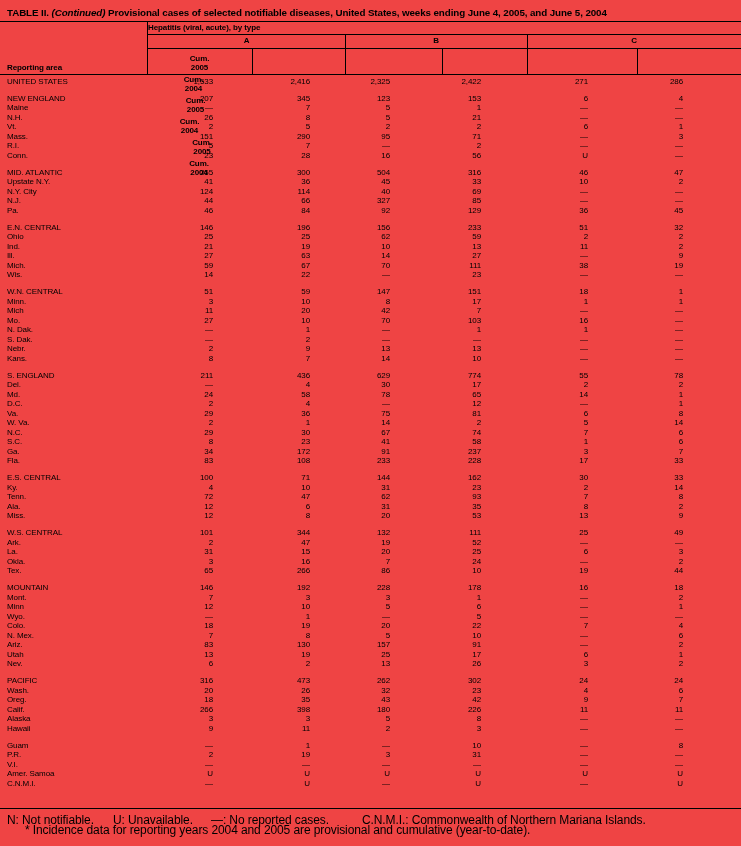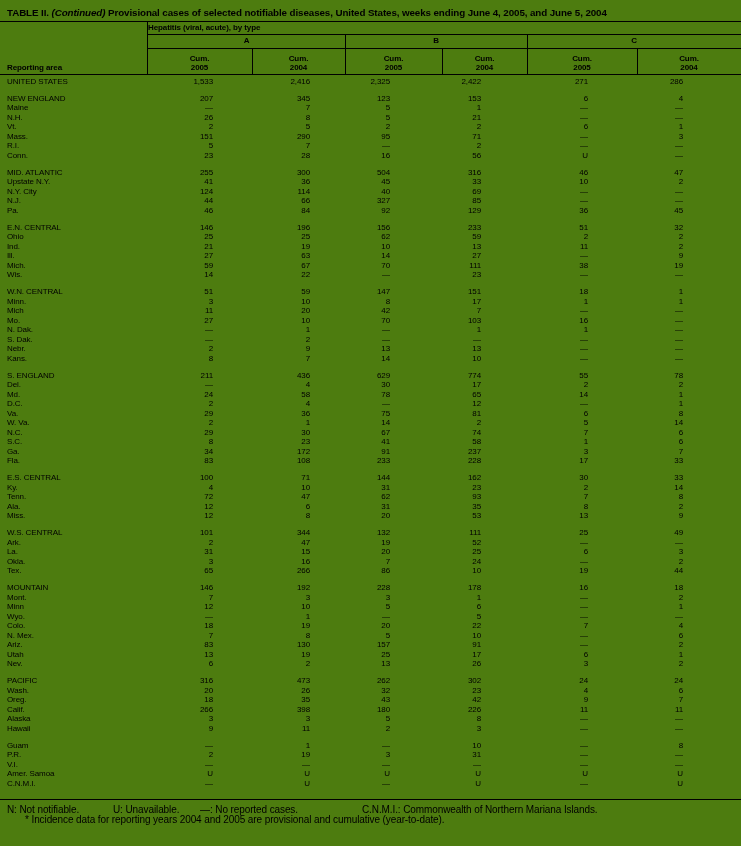--- a/index.html
+++ b/index.html
@@ -6,21 +6,21 @@
   body {
     background:#fff;
     font-family:"Liberation Sans","DejaVu Sans",sans-serif;
     color:#000;
     -webkit-font-smoothing:antialiased;
   }
   .page {
     position:relative;
     width:741px;
     height:846px;
-    background:#4d7c0f;
+    background:#ef4444;
     overflow:hidden;
   }
   
   .title {
     padding:7px 4px 0 7px;
     font-size:9.8px;
     line-height:11.5px;
     font-weight:bold;
     letter-spacing:-0.1px;
   }
@@ -54,20 +54,21 @@
     position:absolute; left:148px; top:14px; width:593px; height:12px;
     display:flex; border-bottom:1px solid #000;
   }
   .subgroup { text-align:center; }
   .sg-a { width:197px; }
   .sg-b { width:182px; }
   .sg-c { width:214px; }
   .colheads {
     position:absolute; left:147px; top:30px; width:594px;
     display:flex;
+    flex-direction:column;
   }
   .colhead { text-align:center; line-height:9.5px; padding-top:2px; }
   .ch-1 { width:105px; } .ch-2 { width:93px; } .ch-3 { width:97px; }
   .ch-4 { width:85px;  } .ch-5 { width:110px;} .ch-6 { width:104px;}
   .reporting-area { position:absolute; left:7px; bottom:2px; }
   
   .tbody { padding-top:2px; font-size:8px; letter-spacing:-0.1px; }
   .row { display:flex; height:9.5px; line-height:9.3px; }
   .row.gap { margin-top:7.5px; }
   .row-label {
@@ -79,30 +80,30 @@
   }
   .cell:nth-child(2) { width:105px; padding-right:39px; }
   .cell:nth-child(3) { width:93px;  padding-right:35px; }
   .cell:nth-child(4) { width:97px;  padding-right:52px; }
   .cell:nth-child(5) { width:85px;  padding-right:46px; }
   .cell:nth-child(6) { width:110px; padding-right:49px; }
   .cell:nth-child(7) { width:104px; padding-right:58px; }
   
   .tfoot {
     position:relative;
-    margin-top:11px;
+    margin-top:20px;
     border-top:1.2px solid #000;
     height:34px;
-    font-size:10px;
+    font-size:12px;
     letter-spacing:-0.1px;
   }
   .legend-item { position:absolute; top:4px; white-space:nowrap; }
   .li-0 { left:7px; }
   .li-1 { left:113px;text-align:center; }
-  .li-2 { left:200px; }
+  .li-2 { left:211px; }
   .li-3 { left:362px; }
   .footnote { position:absolute; top:14px; left:25px; white-space:nowrap; }
 </style>
 </head>
 <body>
 
 <div class="page">
 
   <div class="title">
     <div><span>TABLE II. </span><span class="bi">(Continued) </span><span>Provisional cases of selected notifiable diseases, United States, weeks ending June 4, 2005, and June 5, 2004</span></div>

